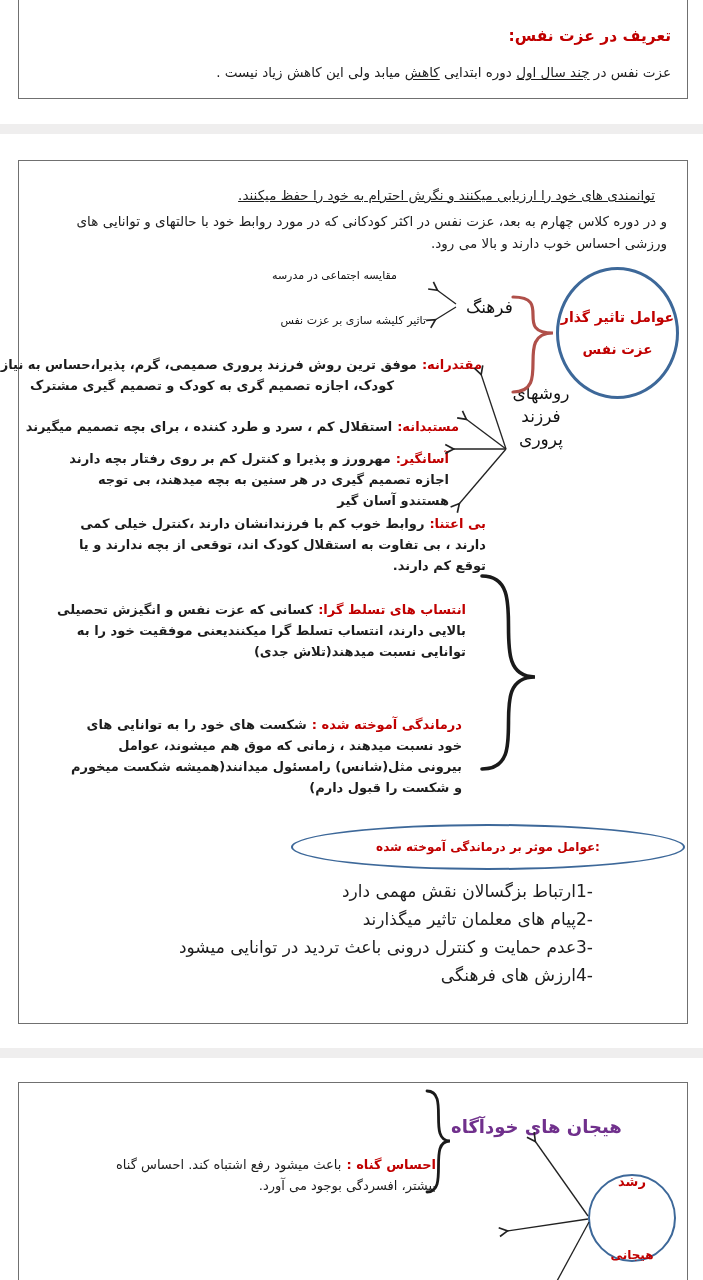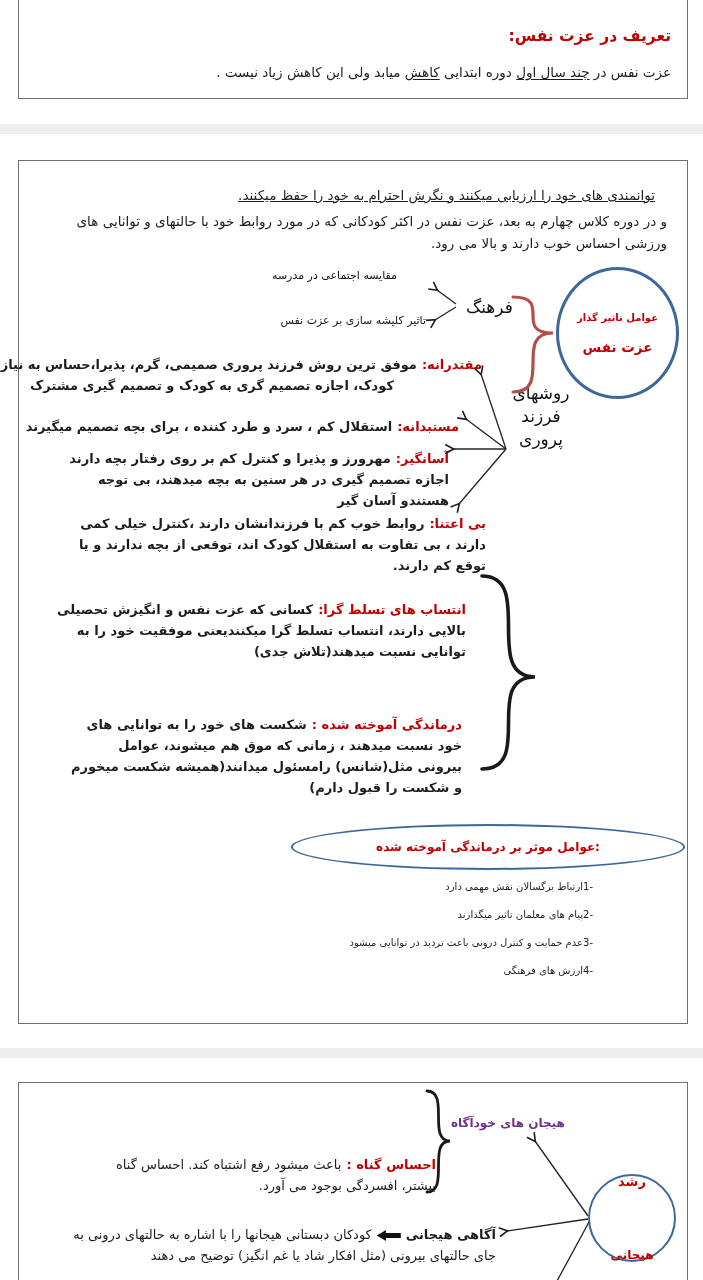--- a/index.html
+++ b/index.html
@@ -18,22 +18,22 @@
   .body-text{font-size:13.5px;line-height:1.65;}
   .nowrap{white-space:nowrap;}
   .u{text-decoration:underline;text-underline-offset:2px;}
   .circle{position:absolute;border:3px solid #3d6899;border-radius:50%;
           display:flex;flex-direction:column;align-items:center;justify-content:center;text-align:center;}
   .ellipse{position:absolute;border:2px solid #3d6899;border-radius:50%;
           display:flex;align-items:center;justify-content:center;}
   .circle .cred{color:#c00000;font-weight:bold;white-space:nowrap;}
   .branch-label{font-size:17px;color:#111;}
   .diagram-item{font-size:11px;color:#111;}
-  .purple-label{color:#70308c;font-weight:bold;font-size:12px;white-space:nowrap;}
-  .li-row{font-size:10px;white-space:nowrap;}
+  .purple-label{color:#70308c;font-weight:bold;font-size:18px;white-space:nowrap;}
+  .li-row{font-size:17px;white-space:nowrap;}
   .li-num{display:inline-block;direction:ltr;margin-inline-end:16px;}
   .solid-left-arrow{display:inline-block;vertical-align:middle;width:24px;height:11px;background:#111;
     clip-path:polygon(0 50%,38% 0,38% 28%,100% 28%,100% 72%,38% 72%,38% 100%);
     margin:0 5px;}
   svg.overlay{position:absolute;left:0;top:0;pointer-events:none;}
 </style>
 </head>
 <body>
 
 <div class="sheet" style="top:-10px;height:107px;">
@@ -47,21 +47,21 @@
 
   <div class="abs rtl body-text nowrap" style="top:23px;right:32px;text-decoration:underline;">توانمندی های خود را ارزیابی میکنند و نگرش احترام به خود را حفظ میکنند.</div>
 
   <div class="abs rtl body-text" style="top:49px;right:20px;width:602px;">و در دوره کلاس چهارم به بعد، عزت نفس در اکثر کودکانی که در مورد روابط خود با حالتهای و توانایی های ورزشی احساس خوب دارند و بالا می رود.</div>
 
   <div class="abs rtl diagram-item nowrap" style="top:108px;right:290px;">مقایسه اجتماعی در مدرسه</div>
   <div class="abs rtl branch-label nowrap" style="top:136px;left:447px;">فرهنگ</div>
   <div class="abs rtl diagram-item nowrap" style="top:153px;right:261px;">تاثیر کلیشه سازی بر عزت نفس</div>
 
   <div class="circle" style="left:537px;top:106px;width:117px;height:126px;gap:16px;">
-    <span class="cred" style="font-size:10px;">عوامل تاثیر گذار</span>
+    <span class="cred" style="font-size:14px;">عوامل تاثیر گذار</span>
     <span class="cred" style="font-size:13.5px;">عزت نفس</span>
   </div>
 
   <div class="abs rtl blk" style="top:193px;right:205px;width:452px;padding-right:88px;text-indent:-88px;">
     <span class="term">مقتدرانه:</span><span class="bdesc">موفق ترین روش فرزند پروری صمیمی، گرم، پذیرا،حساس به نیاز های کودک، اجازه تصمیم گری به کودک و تصمیم گیری مشترک</span>
   </div>
 
   <div class="abs rtl branch-label" style="top:221px;left:480px;width:84px;text-align:center;line-height:1.35;">
     <span>روشهای</span><br>
     <span>فرزند پروری</span>
@@ -115,23 +115,20 @@
 
   <div class="abs rtl blk" style="top:71px;right:251px;width:352px;">
     <span class="term">احساس گناه :</span><span>باعث میشود رفع اشتباه کند. احساس گناه بیشتر، افسردگی بوجود می آورد.</span>
   </div>
 
   <div class="circle" style="left:569px;top:91px;width:84px;height:84px;gap:16px;border-width:2.5px;">
     <span class="cred" style="font-size:13px;">رشد</span>
     <span class="cred" style="font-size:12px;margin-top:43px;">هیجانی</span>
   </div>
 
-  <div class="abs rtl blk" style="top:141px;right:191px;width:448px;">
-    <span style="font-weight:bold;">آگاهی هیجانی</span><span class="solid-left-arrow"></span><span>کودکان دبستانی هیجانها را با اشاره به حالتهای درونی به جای حالتهای بیرونی (مثل افکار شاد یا غم انگیز) توضیح می دهند</span>
-  </div>
 
   <div class="abs rtl blk nowrap" style="top:193px;right:200px;">رشد شناختی و تجربیات اجتماعی باعث میشود در سنین دبستان</div>
 </div>
 
 <svg class="overlay" width="703" height="1280" viewBox="0 0 703 1280">
   <defs>
     <marker id="ah" viewBox="0 0 10 10" refX="1.5" refY="5" markerWidth="8.5" markerHeight="8.5" orient="auto-start-reverse">
       <path d="M8.5,1 L1,5 L8.5,9" fill="none" stroke="#222" stroke-width="1.5"></path>
     </marker>
   </defs>

